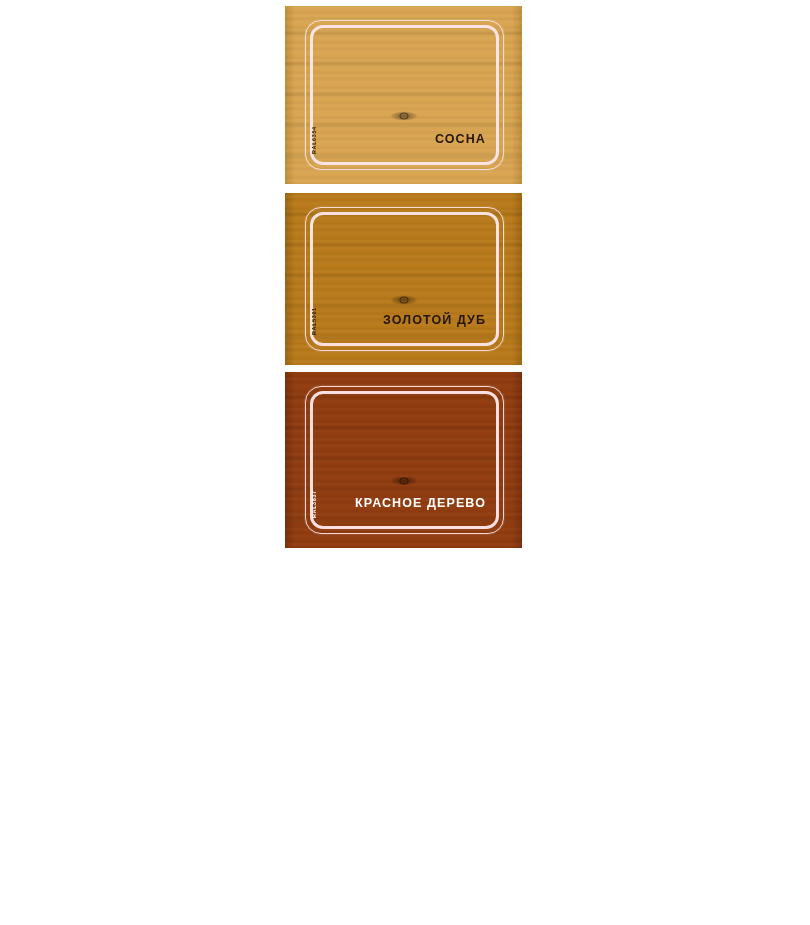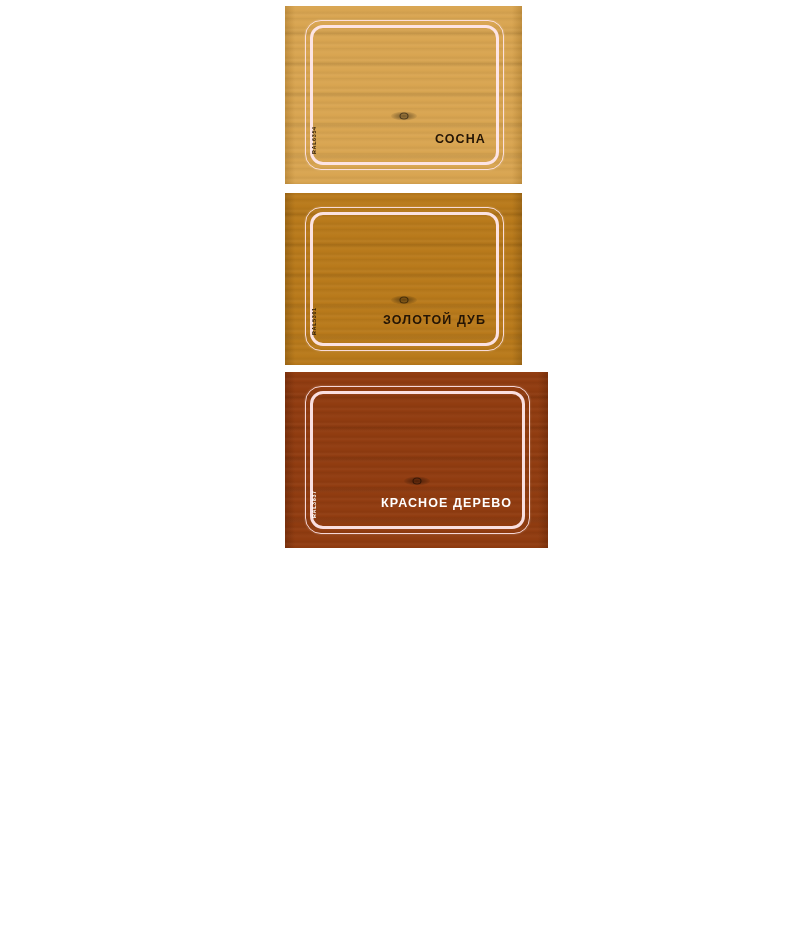--- a/index.html
+++ b/index.html
@@ -140,21 +140,21 @@
   <div class="swatch" id="sw1" style="top: 193px; height: 172px; background: linear-gradient(90deg, rgb(157, 102, 20) 0px, rgb(185, 122, 27) 10px, rgb(185, 122, 27) calc(100% - 10px), rgb(157, 102, 20) 100%);">
     <div class="grain"></div>
     <div class="knot"></div>
     <div class="knot-ring"></div>
     <div class="frame-outer"></div>
     <div class="frame-inner"></div>
     <div class="label dark">ЗОЛОТОЙ ДУБ</div>
     <div class="code dark">RAL5301</div>
   </div>
 
-  <div class="swatch" id="sw2" style="top: 372px; height: 176px; background: linear-gradient(90deg, rgb(122, 48, 11) 0px, rgb(145, 60, 16) 10px, rgb(145, 60, 16) calc(100% - 10px), rgb(122, 48, 11) 100%); padding-left: 26px;">
+  <div class="swatch" id="sw2" style="top: 372px; height: 176px; background: linear-gradient(90deg, rgb(122, 48, 11) 0px, rgb(145, 60, 16) 10px, rgb(145, 60, 16) calc(100% - 10px), rgb(122, 48, 11) 100%);">
     <div class="grain"></div>
     <div class="knot"></div>
     <div class="knot-ring"></div>
     <div class="frame-outer"></div>
     <div class="frame-inner"></div>
     <div class="label light">КРАСНОЕ ДЕРЕВО</div>
     <div class="code light">RAL3837</div>
   </div>
 
 

